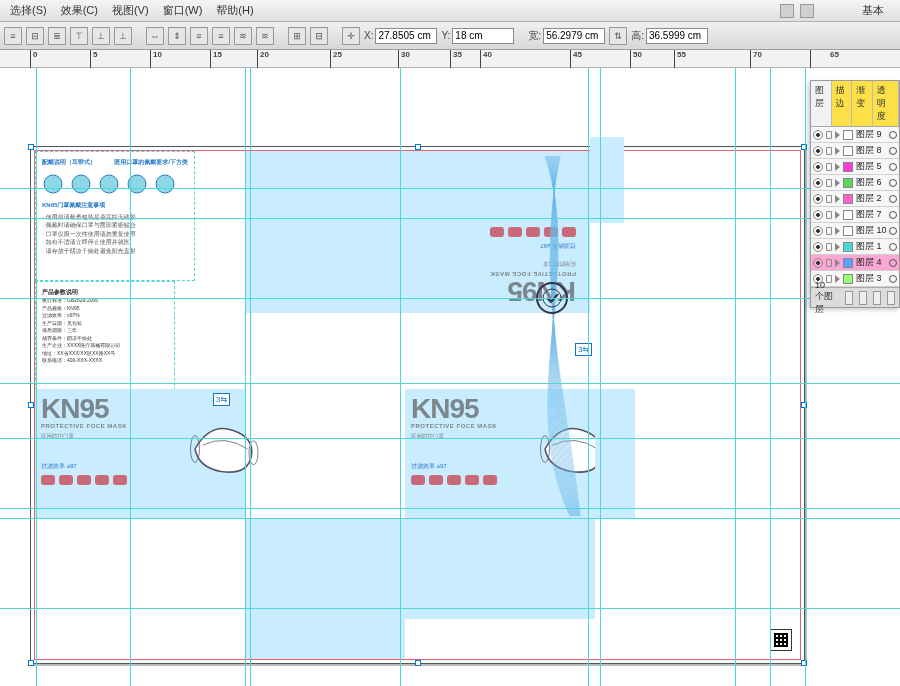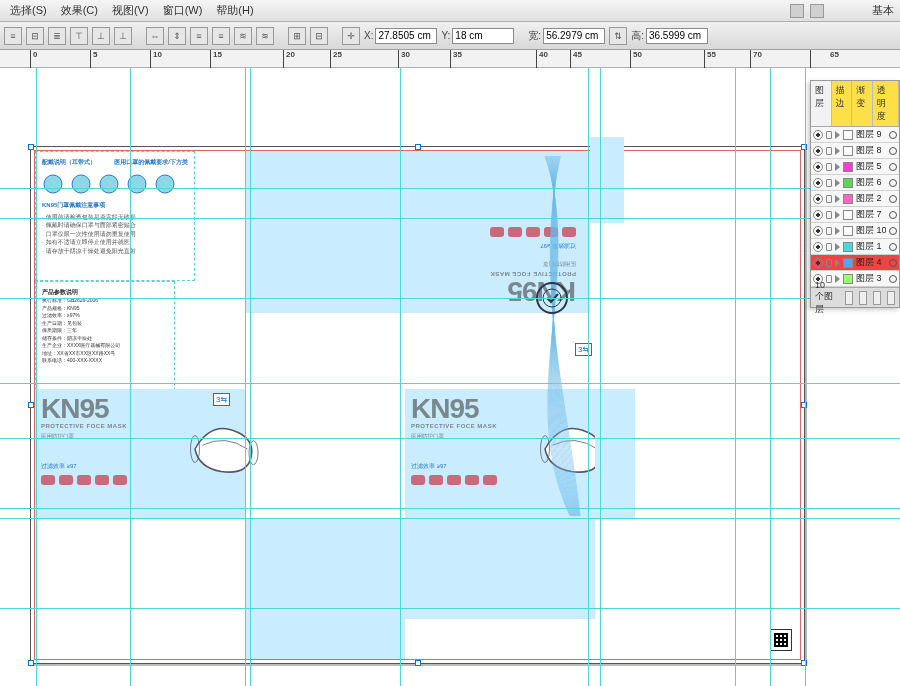--- a/index.html
+++ b/index.html
@@ -1,21 +1,21 @@
 <!DOCTYPE html>
 <html><head>
 <meta charset="utf-8">
 <style>
 * { margin:0; padding:0; box-sizing:border-box; font-family:"Microsoft YaHei",Arial,sans-serif; }
 body { background:#ededed; overflow:hidden; width:900px; height:686px; position:relative; }
 
 
 .menubar { height:22px; background:linear-gradient(#f5f5f5,#e0e0e0); border-bottom:1px solid #b0b0b0; display:flex; align-items:center; font-size:11px; color:#333; padding-left:4px; gap:2px;}
 .menubar span { padding:2px 6px; cursor:default; }
-.menubar .right { margin-left:auto; display:flex; align-items:center; gap:6px; padding-right:0;}
+.menubar .right { margin-left:auto; display:flex; align-items:center; gap:6px; padding-right:10px;}
 .mini-icon { width:14px; height:14px; background:#d0d0d0; border:1px solid #999; display:inline-block; }
 
 
 .optbar { height:28px; background:linear-gradient(#f0f0f0,#d8d8d8); border-bottom:1px solid #a0a0a0; display:flex; align-items:center; font-size:10px; color:#333; padding:0 4px; gap:4px; overflow:hidden;}
 .optbar .ico { width:18px; height:18px; border:1px solid #999; background:#e6e6e6; display:inline-flex; align-items:center; justify-content:center; font-size:9px; color:#555;}
 .optbar .sep { width:6px; }
 .optbar .field { display:flex; align-items:center; gap:2px; }
 .optbar .field input { width:62px; height:16px; font-size:10px; border:1px solid #8a8a8a; padding:0 2px; background:#fff;}
 .optbar .field .lbl { color:#444; }
 
@@ -87,21 +87,21 @@
 
 
 .wave-wrap { position:absolute; left:490px; top:5px; width:90px; height:360px; pointer-events:none; }
 
 
 .panel-layers { position:absolute; right:0; top:80px; width:90px; background:#e8e8e8; border:1px solid #9a9a9a; font-size:9px; box-shadow:-2px 2px 4px rgba(0,0,0,.2);}
 .panel-layers .tabs { display:flex; border-bottom:1px solid #aaa; background:#fde047;}
 .panel-layers .tabs span { padding:3px 4px; font-size:9px; color:#333; border-right:1px solid #bbb; cursor:default;}
 .panel-layers .tabs span.active { background:#f2f2f2;}
 .layer-row { display:flex; align-items:center; height:16px; border-bottom:1px solid #d0d0d0; background:#f7f7f7; padding:0 2px; gap:3px;}
-.layer-row.sel { background:#ef4444;}
+.layer-row.sel { background:#f9a8d4;}
 .layer-row .eye { width:10px; height:10px; border:1px solid #888; border-radius:50%; background:radial-gradient(circle,#333 2px,transparent 2px);}
 .layer-row .lock { width:6px; height:8px; border:1px solid #888; border-radius:1px; position:relative;}
 .layer-row .tri { width:0;height:0;border-left:5px solid #888;border-top:4px solid transparent;border-bottom:4px solid transparent;}
 .layer-row .sw { width:10px; height:10px; border:1px solid #888;}
 .layer-row .name { flex:1; overflow:hidden; white-space:nowrap; color:#222;}
 .layer-row .dot { width:8px; height:8px; border:1px solid #555; border-radius:50%; margin-left:auto;}
 .panel-layers .footer { display:flex; align-items:center; height:20px; border-top:1px solid #aaa; background:#dcdcdc; padding:0 4px; gap:4px;}
 .panel-layers .footer .txt { font-size:9px; color:#333;}
 .panel-layers .footer .btn { width:14px; height:14px; border:1px solid #999; background:#eee; margin-left:2px;}
 </style>
@@ -159,28 +159,28 @@
     <span class="lbl">高:</span>
     <input value="36.5999 cm" style="">
   </div>
 </div>
 
 <div class="ruler-h" id="rulerH">
     <div class="tick major" style="left: 30px;">0</div>
     <div class="tick major" style="left: 90px;">5</div>
     <div class="tick major" style="left: 150px;">10</div>
     <div class="tick major" style="left: 210px;">15</div>
-    <div class="tick major" style="left: 283px;">20</div>
+    <div class="tick major" style="left: 257px;">20</div>
     <div class="tick major" style="left: 330px;">25</div>
     <div class="tick major" style="left: 398px;">30</div>
     <div class="tick major" style="left: 450px;">35</div>
-    <div class="tick major" style="left: 536px;">40</div>
+    <div class="tick major" style="left: 480px;">40</div>
     <div class="tick major" style="left: 570px;">45</div>
     <div class="tick major" style="left: 630px;">50</div>
-    <div class="tick major" style="left: 704px;">55</div>
+    <div class="tick major" style="left: 674px;">55</div>
     <div class="tick major" style="left: 750px;">70</div>
     <div class="tick major" style="left: 810px; padding-left: 19px;">65</div>
   </div>
 
 <div class="canvas" id="canvas">
 
 
   <div class="artboard">
     <div class="inner">
 

